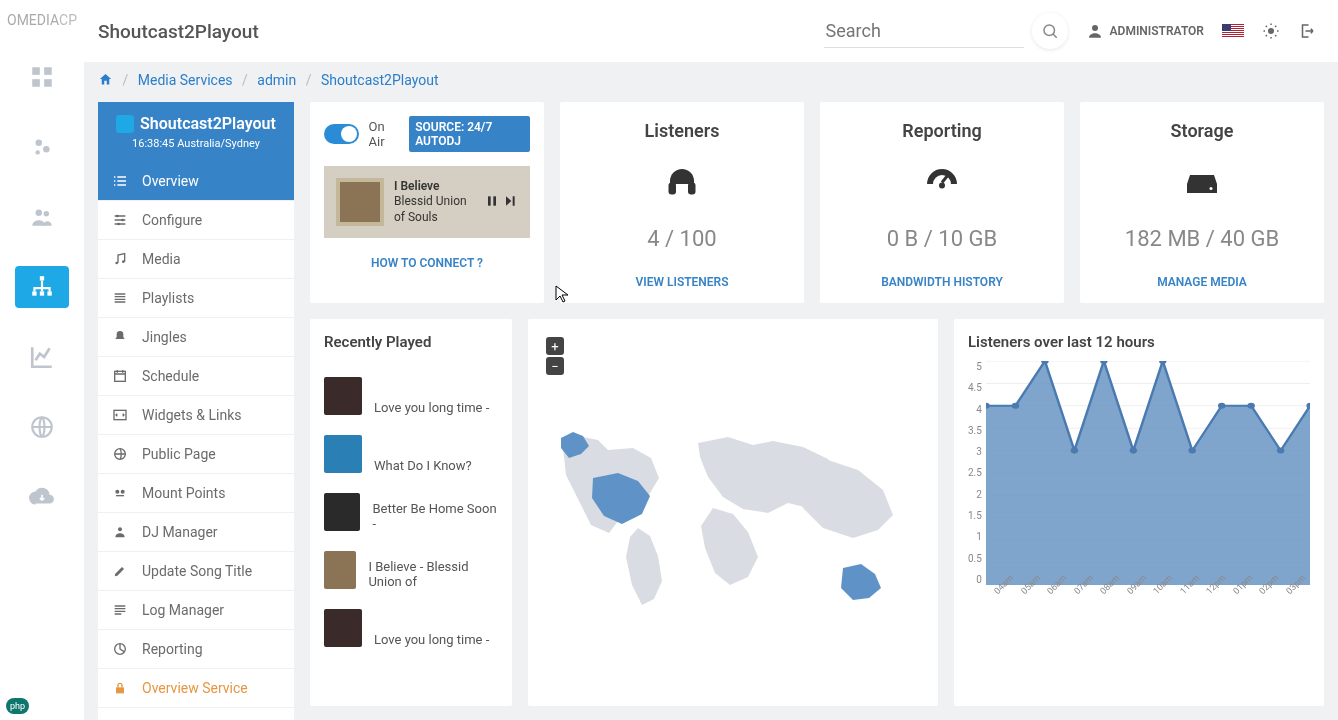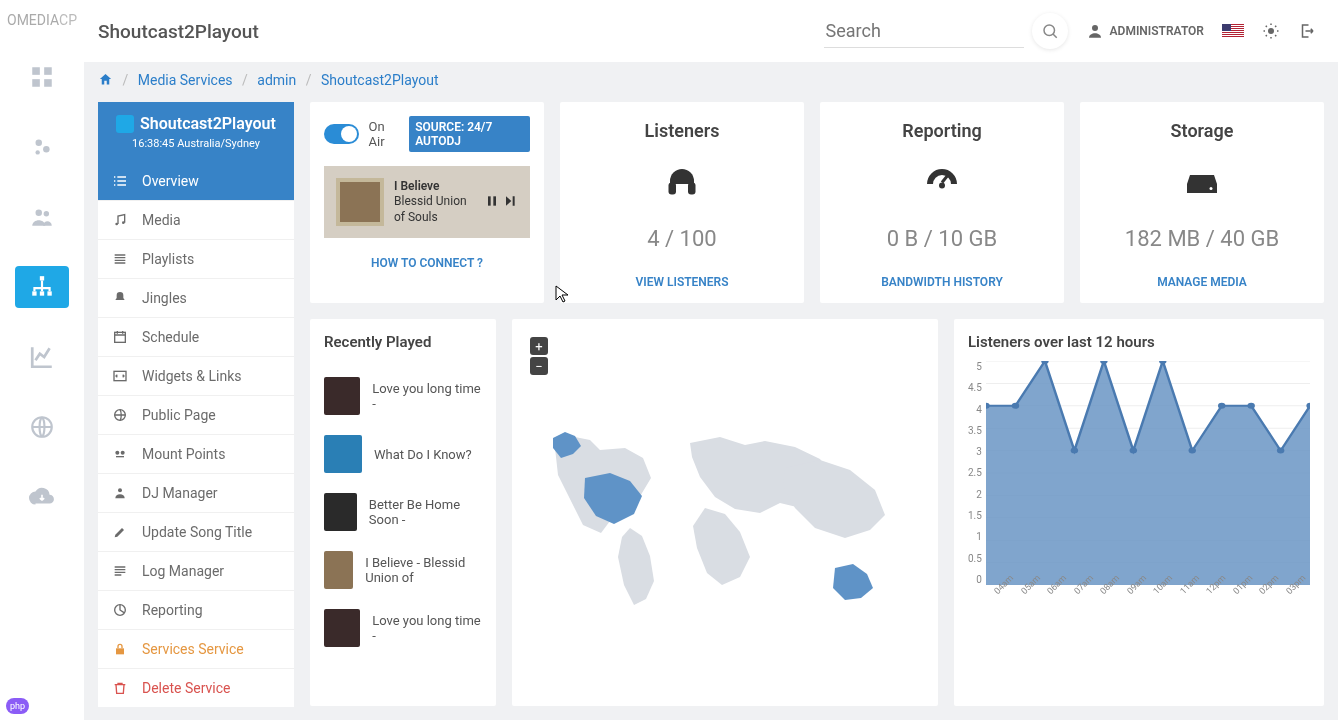--- a/index.html
+++ b/index.html
@@ -74,41 +74,41 @@
 
 
 .stat { display:flex; flex-direction:column; align-items:center; padding:18px 10px 14px; }
 .stat h3 { font-size:18px; font-weight:600; color:#444; margin-bottom:22px; }
 .stat .bigicon { color:#333; margin-bottom:24px; }
 .stat .bigicon svg { width:44px; height:36px; }
 .stat .val { font-size:22px; color:#888; margin-bottom:24px; }
 .stat .lnk { color:#3783c7; font-size:12px; font-weight:600; cursor:pointer; }
 
 
-.recent { width:186px; flex:none; padding:14px 14px; }
+.recent { width:202px; flex:none; padding:14px 14px; }
 .recent h3 { font-size:15px; font-weight:600; color:#444; margin-bottom:16px; }
-.recent-row { display:flex; align-items:center; gap:12px; padding:10px 0; font-size:13px; color:#555; }
+.recent-row { display:flex; align-items:flex-end; gap:12px; padding:10px 0; font-size:13px; color:#555; }
 .recent-row .thumb { width:38px; height:38px; background:#555; border-radius:2px; }
 
 
 .mapcard { flex:1; position:relative; padding:10px; min-height:310px; display:flex; align-items:center; justify-content:center; }
 .zoomctl { position:absolute; left:18px; top:18px; display:flex; flex-direction:column; }
 .zoomctl div { width:18px; height:18px; background:#444; color:#fff; font-size:13px; display:flex; align-items:center; justify-content:center; cursor:pointer; border-radius:3px; margin-bottom:2px;}
 .worldmap { width: 380px; height: 210px; }
 
 
 .chartcard { width:370px; flex:none; padding:14px 14px; }
 .chartcard h3 { font-size:15px; font-weight:600; color:#444; margin-bottom:10px; }
 .chartwrap { display:flex; gap:4px; }
 .yaxis { display:flex; flex-direction:column; justify-content:space-between; font-size:10px; color:#888; text-align:right; height:224px; }
 .plot { position:relative; flex:1; height:224px; }
 .xaxis { display:flex; font-size:9px; color:#888; margin-left:24px; margin-top:4px;}
 .xaxis span{ flex:1; transform:rotate(-45deg); transform-origin:left top; white-space:nowrap; }
 
-.phpbadge { position:fixed; left:6px; bottom:6px; background:#8b5cf6; color:#fff; font-size:9px; padding:3px 4px; border-radius:8px;}
+.phpbadge { position:fixed; left:6px; bottom:6px; background:#0f766e; color:#fff; font-size:9px; padding:3px 4px; border-radius:8px;}
 .cursor { position:fixed; left:555px; top:285px; pointer-events:none; }
 .cursor svg{width:14px;height:18px;}
 </style>
 </head>
 <body>
 
 <div class="app">
 
   <div class="iconbar">
     <div class="brand"><span>OMEDIA</span><span style="color:#bbb">CP</span></div>
@@ -225,20 +225,29 @@
         </div>
         <div class="svc-list" id="svclist">
             <div class="svc-item active">
               <svg viewBox="0 0 24 24" fill="none">
                 <path d="M3 6h2M3 12h2M3 18h2M8 6h13M8 12h13M8 18h13" stroke="currentColor" stroke-width="2"></path>
               </svg>
               <span>Overview</span>
             </div>
             <div class="svc-item">
               <svg viewBox="0 0 24 24" fill="none">
+                <path d="M4 6h16M4 12h16M4 18h16" stroke="currentColor" stroke-width="2"></path>
+                <circle cx="8" cy="6" r="2" fill="currentColor"></circle>
+                <circle cx="16" cy="12" r="2" fill="currentColor"></circle>
+                <circle cx="10" cy="18" r="2" fill="currentColor"></circle>
+              </svg>
+              <span>Configure</span>
+            </div>
+            <div class="svc-item">
+              <svg viewBox="0 0 24 24" fill="none">
                 <path d="M9 18V6l10-2v12" stroke="currentColor" stroke-width="2" fill="none"></path>
                 <circle cx="7" cy="18" r="2" fill="currentColor"></circle>
                 <circle cx="17" cy="16" r="2" fill="currentColor"></circle>
               </svg>
               <span>Media</span>
             </div>
             <div class="svc-item">
               <svg viewBox="0 0 24 24" fill="none">
                 <path d="M4 6h16M4 10h16M4 14h16M4 18h16" stroke="currentColor" stroke-width="2"></path>
               </svg>
@@ -303,21 +312,21 @@
                 <circle cx="12" cy="12" r="8" stroke="currentColor" stroke-width="2" fill="none"></circle>
                 <path d="M12 4v8l6 4" stroke="currentColor" stroke-width="2" fill="none"></path>
               </svg>
               <span>Reporting</span>
             </div>
             <div class="svc-item warn">
               <svg viewBox="0 0 24 24" fill="none">
                 <rect x="6" y="11" width="12" height="9" fill="currentColor"></rect>
                 <path d="M9 11V8a3 3 0 016 0v3" stroke="currentColor" stroke-width="2" fill="none"></path>
               </svg>
-              <span>Services Service</span>
+              <span>Overview Service</span>
             </div>
             <div class="svc-item danger">
               <svg viewBox="0 0 24 24" fill="none">
                 <path d="M6 7h12l-1 13H7zM9 7V5h6v2M4 7h16" stroke="currentColor" stroke-width="2" fill="none"></path>
               </svg>
               <span>Delete Service</span>
             </div>
           </div>
       </div>
 

